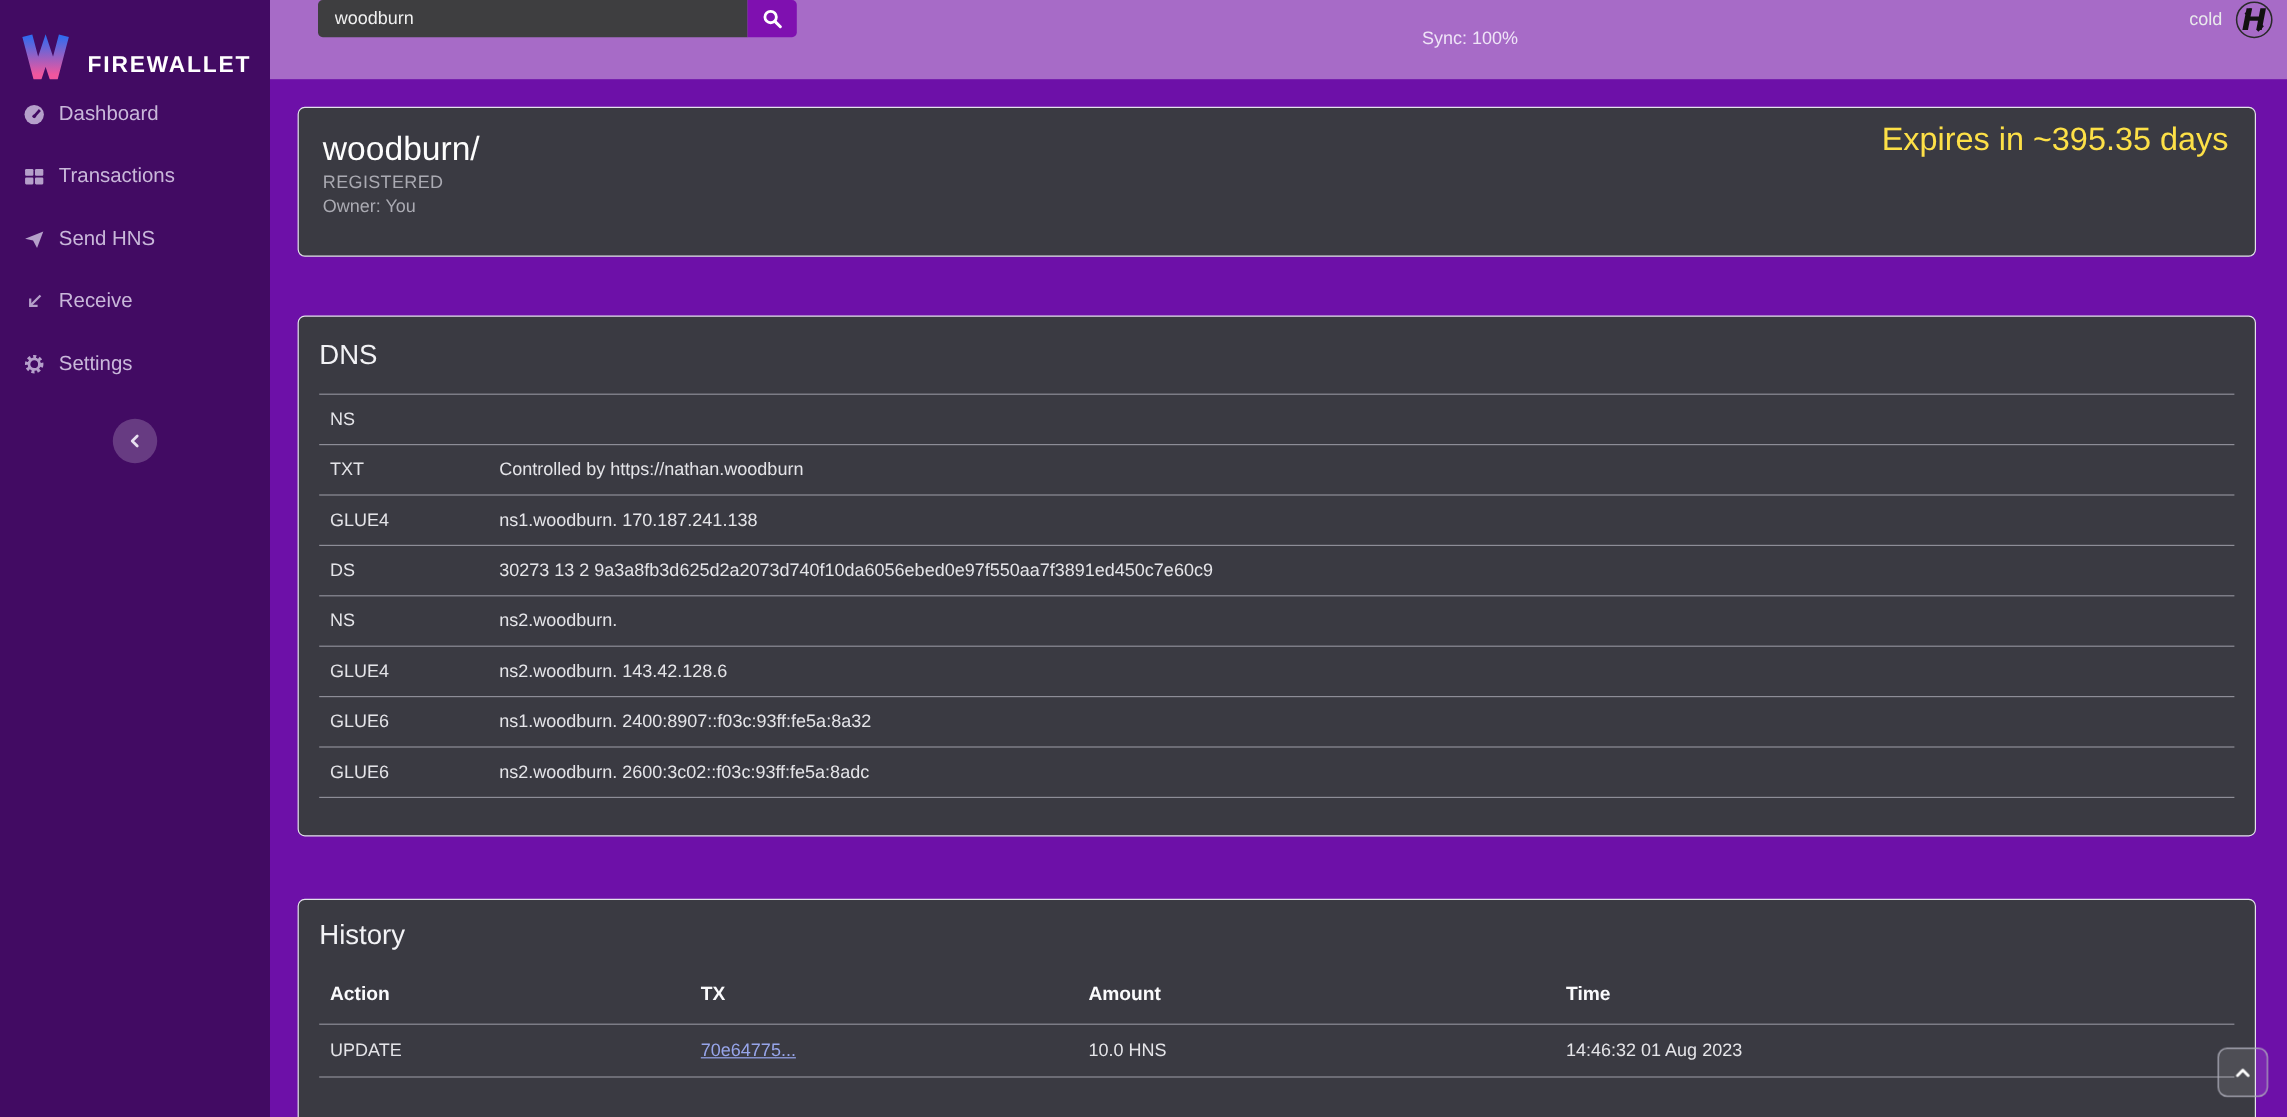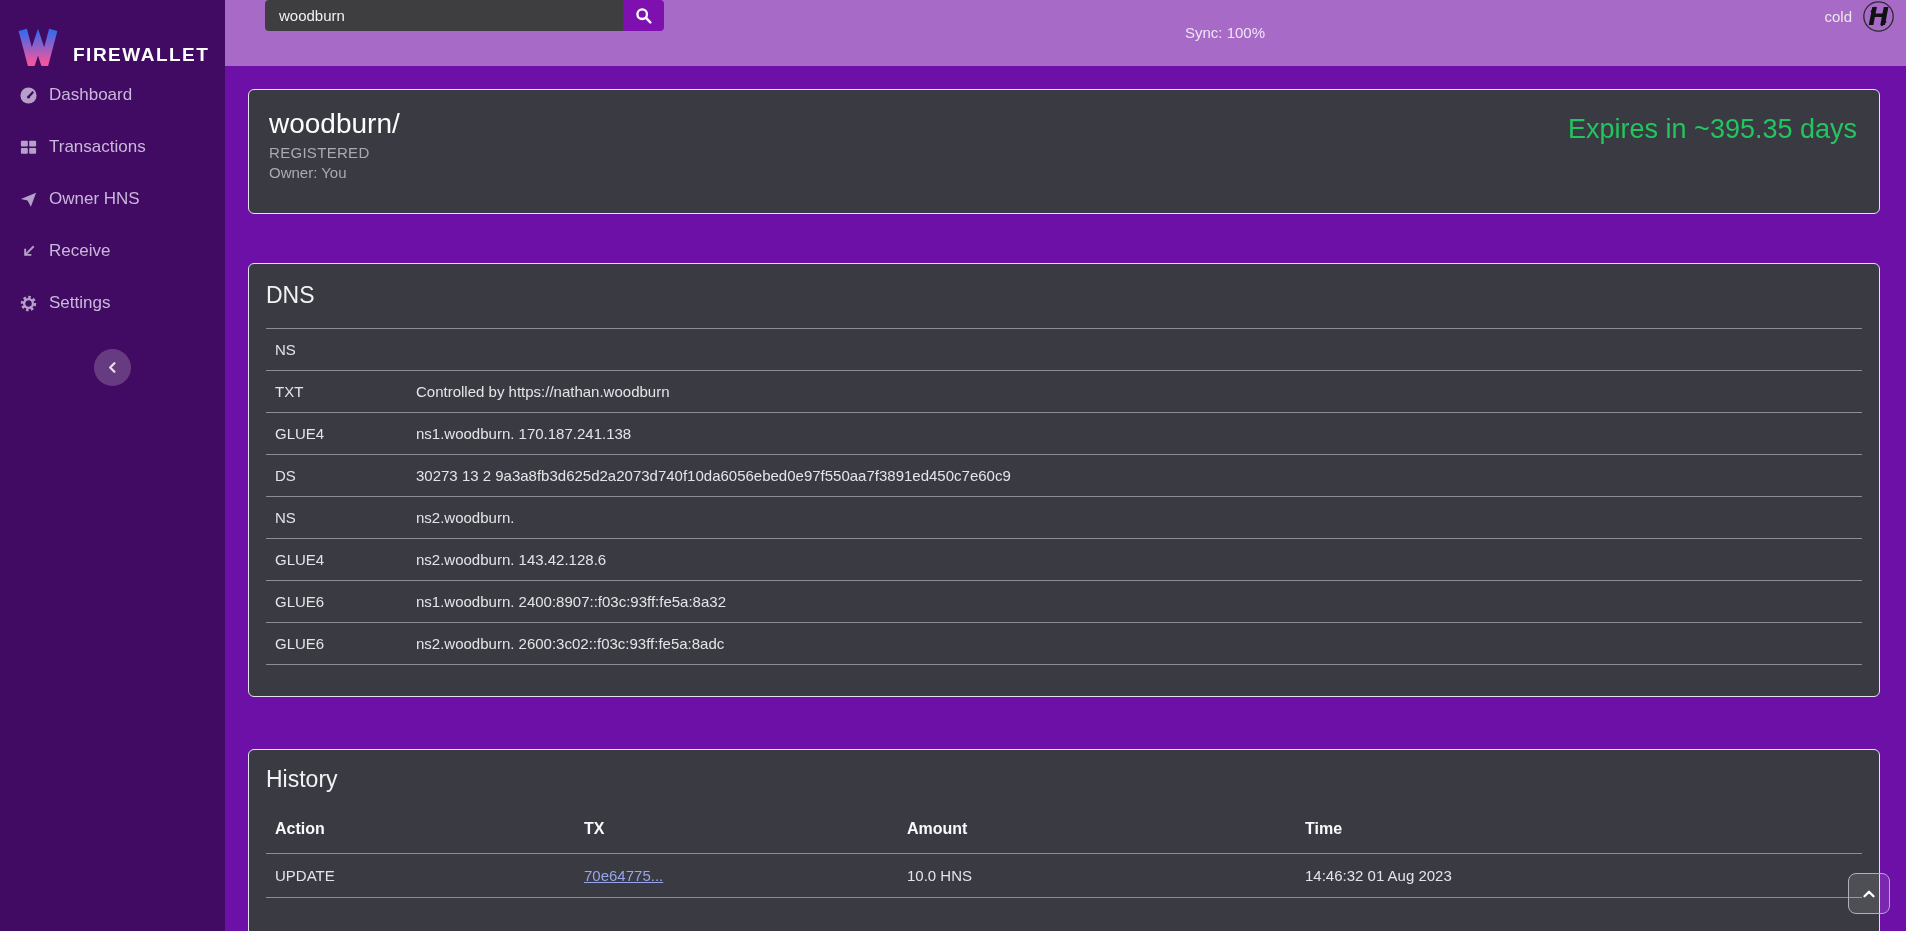--- a/index.html
+++ b/index.html
@@ -99,21 +99,21 @@
   .card-domain { padding: 14px 20px 18px; margin-bottom: 49px; }
   .domain-title { font-size: 28px; font-weight: normal; margin: 4px 0 4px; color: #fdfdfd; }
   .domain-status { font-size: 15px; color: var(--muted); margin: 3px 0; letter-spacing: 0.3px; }
   .domain-owner { font-size: 15px; color: var(--muted); margin: 3px 0 14px; }
   .btn-row { display: flex; gap: 27px; }
   .btn {
     background: var(--accent); color: #fff; border: none;
     border-radius: 6px; padding: 10px 22px; font-size: 16px;
     font-family: "Liberation Sans", sans-serif; cursor: pointer;
   }
-  .expires { position: absolute; top: 24px; right: 22px; font-size: 27px; color: #22c55e; margin-left: 28px; }
+  .expires { position: absolute; top: 11px; right: 22px; font-size: 27px; color: #fde047; margin-left: 28px; }
 
   .card-dns { padding: 16px 17px 31px; margin-bottom: 52px; }
   .section-title { font-size: 23px; font-weight: normal; margin: 2px 0 19px; color: #f2f2f5; }
   .dns-records { border-top: 1px solid var(--divider); }
   .dns-row {
     display: grid; grid-template-columns: 141px 1fr;
     padding: 12px 0 12px 9px; border-bottom: 1px solid var(--divider);
     font-size: 15px; color: #e4e4e8;
   }
 
@@ -173,21 +173,21 @@
           </svg>
       </span>
       <span>Transactions</span>
     </div>
     <div class="nav-item">
       <span class="icn">
         <svg viewBox="0 0 20 20" width="19" height="19">
             <path d="M2 9.5 L18 3 L12.5 17.5 L9 11 Z" fill="currentColor"></path>
           </svg>
       </span>
-      <span>Owner HNS</span>
+      <span>Send HNS</span>
     </div>
     <div class="nav-item">
       <span class="icn">
         <svg viewBox="0 0 20 20" width="19" height="19" fill="none" stroke="currentColor" stroke-width="2">
             <path d="M15.5 4.5 L6.5 13.5"></path>
             <path d="M6.5 7 V13.5 H13"></path>
           </svg>
       </span>
       <span>Receive</span>
     </div>

